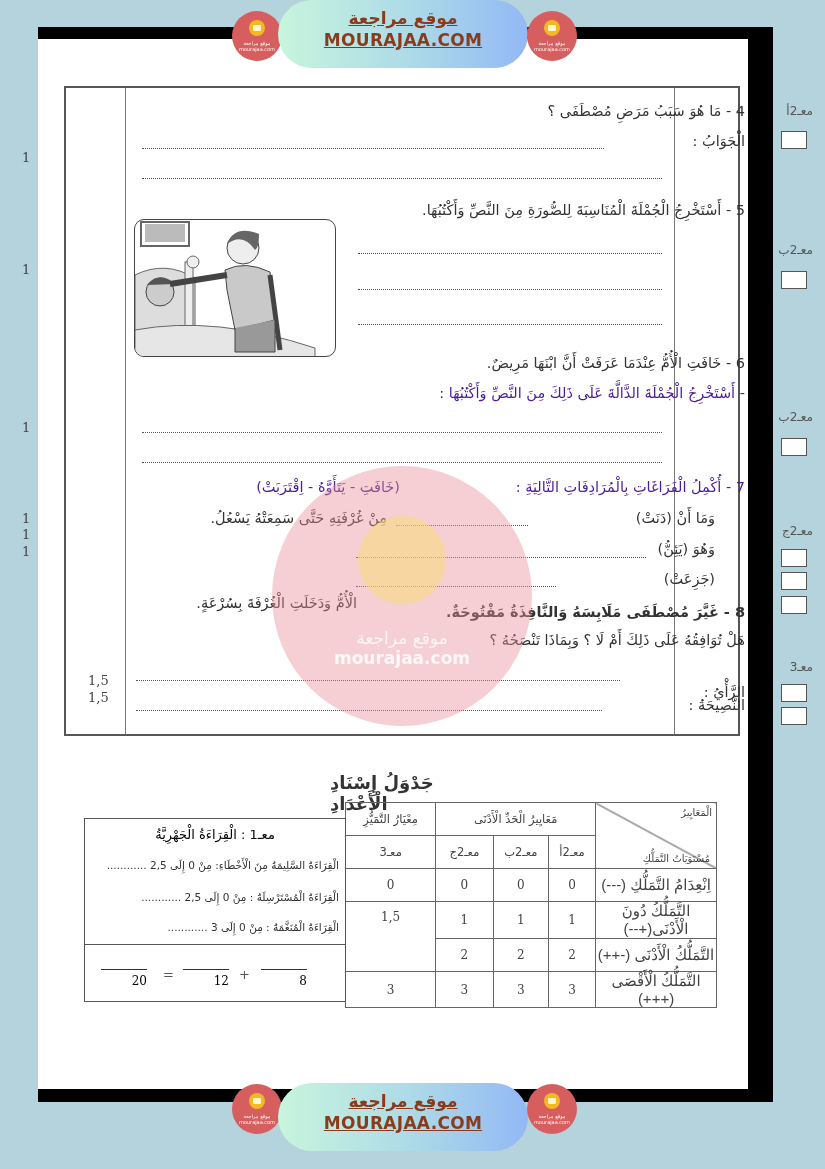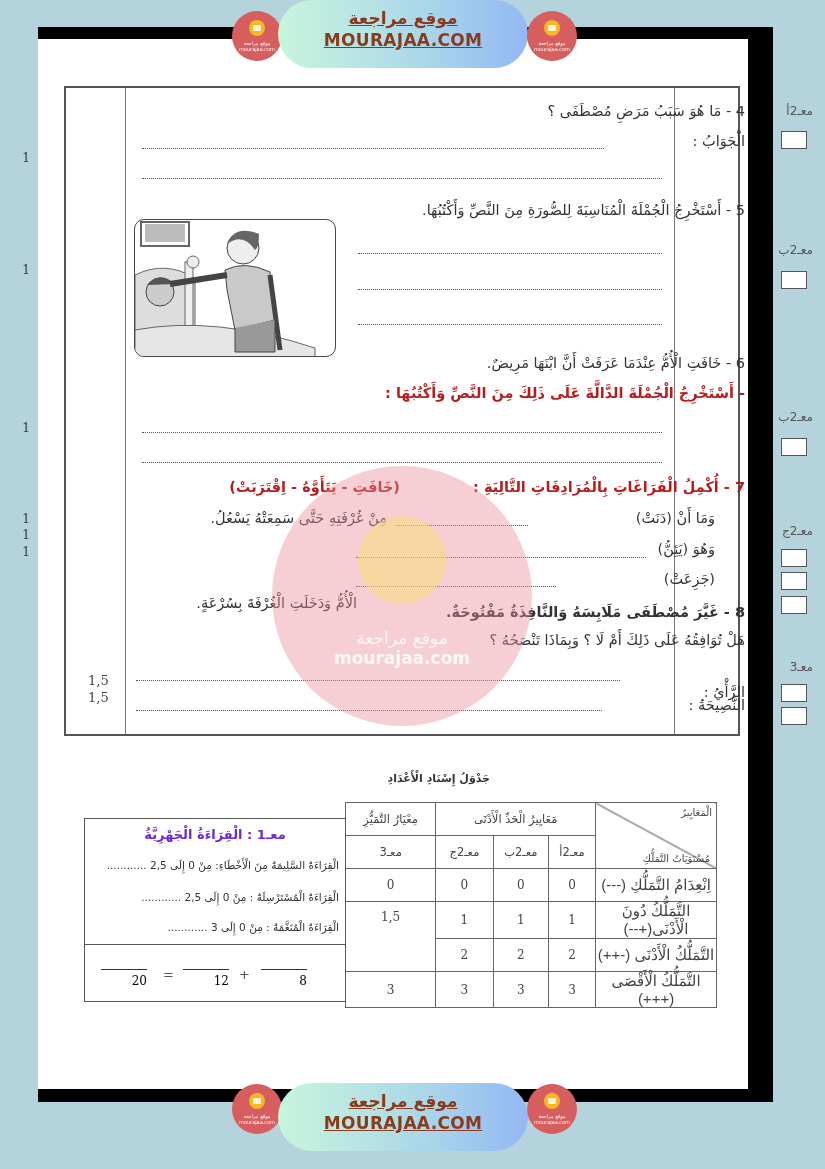--- a/index.html
+++ b/index.html
@@ -19,47 +19,47 @@
   .badge { position: absolute; width: 50px; height: 50px; border-radius: 50%; background: #d75e5e; z-index: 5; text-align: center; }
   .badge .coin { position: absolute; left: 17px; top: 9px; width: 16px; height: 16px; border-radius: 50%; background: #f4b822; }
   .badge .coin::after { content: ""; position: absolute; left: 4px; top: 5px; width: 8px; height: 6px; background: #fff5d0; border-radius: 1px; }
   .badge .mini { position: absolute; left: 0; right: 0; top: 29px; font-size: 5px; color: #fff; line-height: 6px; }
 
   
   .qbox { position: absolute; left: 64px; top: 86px; width: 676px; height: 650px; border: 2px solid #555; }
   .qbox .col-score { position: absolute; left: 0; top: 0; width: 60px; height: 100%; border-right: 1px solid #777; }
   .qbox .col-crit { position: absolute; right: 0; top: 0; width: 64px; height: 100%; border-left: 1px solid #777; }
   .q { position: absolute; right: 80px; font-size: 14.5px; color: #333; direction: rtl; white-space: nowrap; }
-  .q.bold { font-weight: bold; color: #b91c1c; }
+  .q.bold { font-weight: normal; color: #4c1d95; }
   .dots { position: absolute; border-bottom: 1.5px dotted #555; height: 1px; }
   .score { position: absolute; left: 22px; font-family: "DejaVu Serif", serif; font-size: 13px; color: #444; }
   .crit { position: absolute; right: 12px; font-size: 12px; color: #555; direction: rtl; }
   .cbox { position: absolute; right: 18px; width: 26px; height: 18px; border: 1px solid #555; background: #fff; }
 
   .pic { position: absolute; left: 134px; top: 219px; width: 202px; height: 138px; border: 1.5px solid #444; border-radius: 10px; background: #fff; overflow: hidden; }
 
   
   .wm { position: absolute; left: 272px; top: 466px; width: 260px; height: 260px; border-radius: 50%; background: rgba(232,140,150,0.42); z-index: 3; pointer-events: none; }
   .wm .inner { position: absolute; left: 86px; top: 50px; width: 88px; height: 88px; border-radius: 50%; background: rgba(250,220,120,0.55); }
   .wm .t1 { position: absolute; left: 0; right: 0; top: 162px; text-align: center; font-size: 17px; color: rgba(255,255,255,0.8); direction: rtl; }
   .wm .t2 { position: absolute; left: 0; right: 0; top: 182px; text-align: center; font-size: 17px; color: rgba(255,255,255,0.85); font-weight: bold; }
 
   
-  .gtitle { position: absolute; left: 330px; top: 772px; width: 160px; font-size: 11px; font-weight: bold; color: #333; direction: rtl; text-align: right; }
+  .gtitle { position: absolute; left: 330px; top: 772px; width: 160px; font-size: 18px; font-weight: bold; color: #333; direction: rtl; text-align: left; }
   table.grade { position: absolute; left: 345px; top: 802px; width: 372px; border-collapse: collapse; font-size: 12px; color: #444; }
   table.grade td { border: 1px solid #666; text-align: center; height: 33px; font-family: "DejaVu Serif", serif; }
   table.grade td.lbl { direction: rtl; font-family: Liberation Sans, sans-serif; font-size: 15px; }
   table.grade td.head { font-family: "DejaVu Sans", sans-serif; font-size: 11.5px; direction: rtl; }
   table.grade td.diag { background: linear-gradient(to top right, transparent 49%, #666 50%, transparent 51%); position: relative; font-family: "DejaVu Sans", sans-serif; margin-top: 20px; }
   .diag .tr { position: absolute; right: 4px; top: 4px; font-size: 10px; }
   .diag .bl { position: absolute; right: 6px; bottom: 4px; font-size: 10px; direction: rtl; }
 
   .reading { position: absolute; left: 84px; top: 818px; width: 262px; height: 184px; border: 1.5px solid #555; }
   .reading .sep { position: absolute; left: 0; right: 0; top: 125px; border-top: 1.5px solid #555; }
-  .reading .title { position: absolute; right: 0; left: 0; top: 8px; text-align: center; font-size: 13px; font-weight: bold; color: #6d28d9; direction: rtl; }
+  .reading .title { position: absolute; right: 0; left: 0; top: 8px; text-align: center; font-size: 13px; font-weight: normal; color: #000000; direction: rtl; }
   .reading .line { position: absolute; right: 6px; font-size: 10.5px; color: #333; direction: rtl; white-space: nowrap; }
   .frac { position: absolute; top: 142px; width: 46px; text-align: right; font-family: "DejaVu Serif", serif; font-size: 12px; color: #000000; }
   .frac .bar { border-top: 1.5px solid #333; margin-bottom: 4px; margin-top: 8px; }
   .op { position: absolute; top: 148px; font-size: 13px; color: #555; }
 </style>
 </head>
 <body>
 
 <div class="page-shadow"></div>
 <div class="page"></div>

